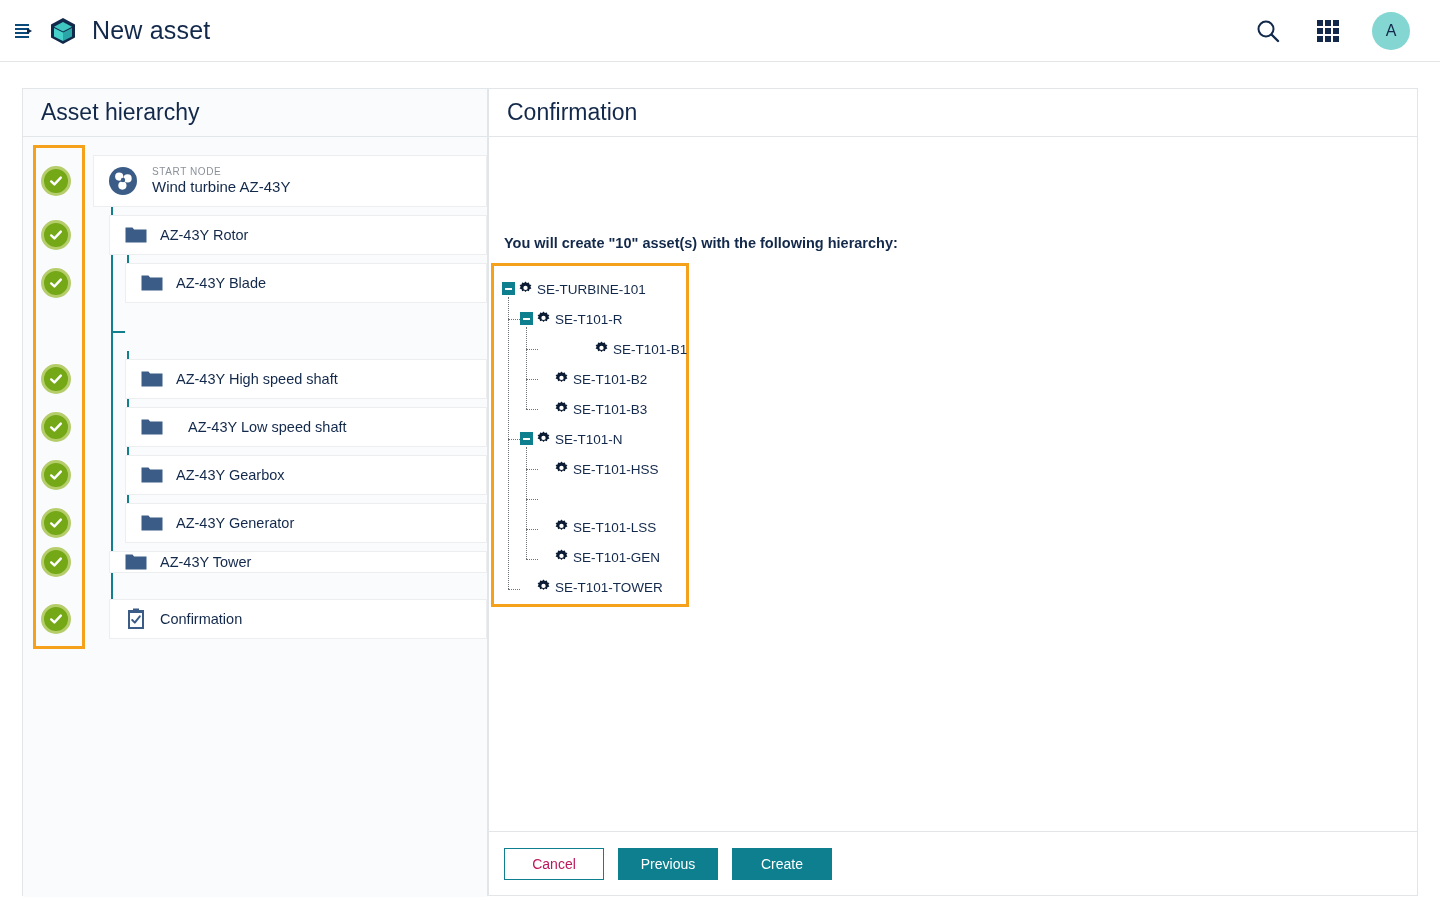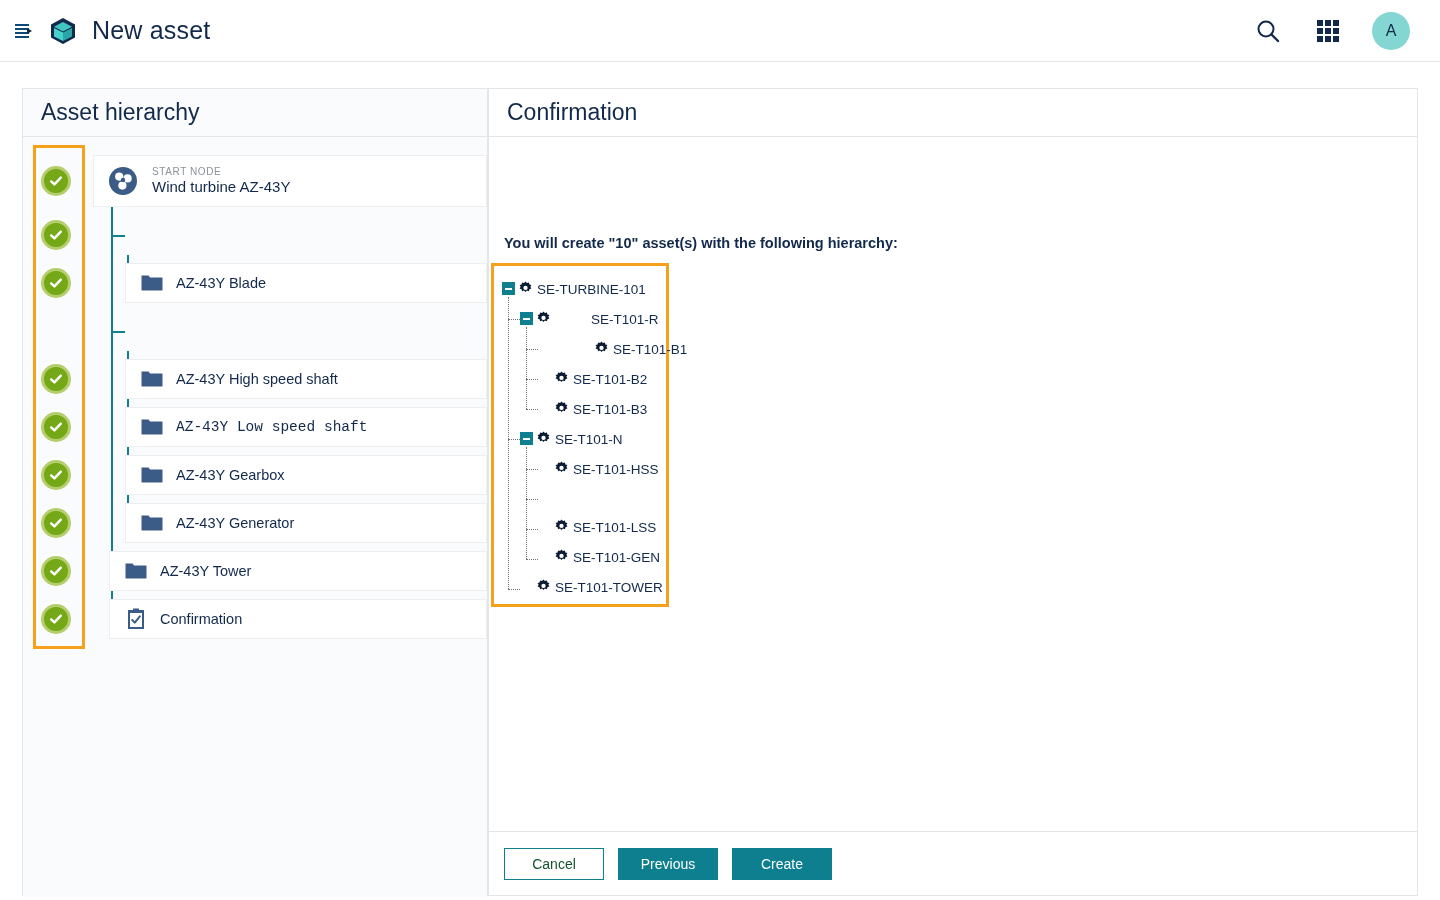--- a/index.html
+++ b/index.html
@@ -108,21 +108,21 @@
 
   
   .right-body { position: relative; height: 758px; background: #ffffff; }
   .confirm-text {
     position: absolute; left: 15px; top: 98px;
     font-size: 14.5px; font-weight: bold; color: #13294b;
   }
 
   .hier-box {
     position: absolute; left: 2px; top: 126px;
-    width: 178px; height: 344px;
+    width: 198px; height: 344px;
     border: 3px solid #f5a11c;
     background: #ffffff;
   }
 
   .htree { position: relative; padding: 8px 0 0 0; font-size: 13.5px; }
   .hnode {
     position: relative;
     height: 30px;
     display: flex; align-items: center;
   }
@@ -148,21 +148,21 @@
     display: flex; align-items: center;
     padding-left: 15px; gap: 14px;
     background: #ffffff;
   }
   .btn {
     height: 32px; min-width: 100px;
     display: flex; align-items: center; justify-content: center;
     font-size: 14px; cursor: pointer; border: 1px solid transparent;
     padding: 0 16px;
   }
-  .btn-outline { background: #ffffff; border-color: #0d7f8f; color: #14532d; }
+  .btn-outline { background: #ffffff; border-color: #0d7f8f; color: #be185d; }
   .btn-fill { background: #0d7f8f; color: #ffffff; }
 </style>
 </head>
 <body>
 
 <div class="topbar">
   <div class="menu-icon">
     <svg width="20" height="20" viewBox="0 0 20 20">
       <rect x="2" y="3" width="14" height="2" fill="#0a4a7a"></rect>
       <rect x="2" y="7" width="14" height="2" fill="#0a4a7a"></rect>
@@ -246,20 +246,30 @@
               <div class="row-main">Wind turbine AZ-43Y</div>
             </div>
           </div>
         </div>
         <div class="tree-row" style="position: absolute; left: 0px; right: 0px; top: 78px; height: 40px;">
           <div class="check">
             <svg width="16" height="16" viewBox="0 0 16 16">
               <polyline points="3.2,8.4 6.4,11.4 12.8,4.6" fill="none" stroke="#ffffff" stroke-width="2.4" stroke-linecap="round" stroke-linejoin="round"></polyline>
             </svg>
           </div>
+          <div class="rowcard d1">
+            <div class="row-icon">
+              <svg width="22" height="18" viewBox="0 0 22 18">
+                <path d="M0.5 1.5 h7 l1.6 2 h12.4 v13 h-21 z" fill="#3b5c86"></path>
+              </svg>
+            </div>
+            <div style="margin-left: 12px;">
+              <div class="row-label" style="margin-left: 0px;">AZ-43Y Rotor</div>
+            </div>
+          </div>
         </div>
         <div class="tree-row" style="position: absolute; left: 0px; right: 0px; top: 126px; height: 40px;">
           <div class="check">
             <svg width="16" height="16" viewBox="0 0 16 16">
               <polyline points="3.2,8.4 6.4,11.4 12.8,4.6" fill="none" stroke="#ffffff" stroke-width="2.4" stroke-linecap="round" stroke-linejoin="round"></polyline>
             </svg>
           </div>
           <div class="rowcard d2">
             <div class="row-icon">
               <svg width="22" height="18" viewBox="0 0 22 18">
@@ -294,21 +304,21 @@
               <polyline points="3.2,8.4 6.4,11.4 12.8,4.6" fill="none" stroke="#ffffff" stroke-width="2.4" stroke-linecap="round" stroke-linejoin="round"></polyline>
             </svg>
           </div>
           <div class="rowcard d2">
             <div class="row-icon">
               <svg width="22" height="18" viewBox="0 0 22 18">
                 <path d="M0.5 1.5 h7 l1.6 2 h12.4 v13 h-21 z" fill="#3b5c86"></path>
               </svg>
             </div>
             <div style="margin-left: 12px;">
-              <div class="row-label" style="margin-left: 0px; font-family: Liberation Mono, monospace;">AZ-43Y Low speed shaft</div>
+              <div class="row-label" style="margin-left: 12px;">AZ-43Y Low speed shaft</div>
             </div>
           </div>
         </div>
         <div class="tree-row" style="position: absolute; left: 0px; right: 0px; top: 318px; height: 40px;">
           <div class="check">
             <svg width="16" height="16" viewBox="0 0 16 16">
               <polyline points="3.2,8.4 6.4,11.4 12.8,4.6" fill="none" stroke="#ffffff" stroke-width="2.4" stroke-linecap="round" stroke-linejoin="round"></polyline>
             </svg>
           </div>
           <div class="rowcard d2">
@@ -332,21 +342,21 @@
             <div class="row-icon">
               <svg width="22" height="18" viewBox="0 0 22 18">
                 <path d="M0.5 1.5 h7 l1.6 2 h12.4 v13 h-21 z" fill="#3b5c86"></path>
               </svg>
             </div>
             <div style="margin-left: 12px;">
               <div class="row-label" style="margin-left: 0px;">AZ-43Y Generator</div>
             </div>
           </div>
         </div>
-        <div class="tree-row" style="position: absolute; left: 0px; right: 0px; top: 414px; height: 40px;">
+        <div class="tree-row" style="position: absolute; left: 0px; right: 0px; top: 414px; height: 22px;">
           <div class="check">
             <svg width="16" height="16" viewBox="0 0 16 16">
               <polyline points="3.2,8.4 6.4,11.4 12.8,4.6" fill="none" stroke="#ffffff" stroke-width="2.4" stroke-linecap="round" stroke-linejoin="round"></polyline>
             </svg>
           </div>
           <div class="rowcard d1">
             <div class="row-icon">
               <svg width="22" height="18" viewBox="0 0 22 18">
                 <path d="M0.5 1.5 h7 l1.6 2 h12.4 v13 h-21 z" fill="#3b5c86"></path>
               </svg>
@@ -397,21 +407,21 @@
               <span class="hlabel" style="left: 43px;">SE-TURBINE-101</span>
             </div>
             <div class="hnode" style="height: 30px;">
               <div class="toggle" style="left: 26px; top: 8px;">
                 <i></i>
               </div>
               <span class="gear" style="left: 42px; top: 7px;"><svg width="15" height="15" viewBox="0 0 16 16">
                   <path fill="#0b1b33" d="M8 0.6l1.5 1.6 2.1-0.6 0.6 2.1 2.1 0.6 -1.1 1.9 1.1 1.9 -2.1 0.6 -0.6 2.1 -2.1 -0.6 -1.5 1.6 -1.5 -1.6 -2.1 0.6 -0.6 -2.1 -2.1 -0.6 1.1 -1.9 -1.1 -1.9 2.1 -0.6 0.6 -2.1 2.1 0.6z"></path>
                   <circle cx="8" cy="7.4" r="2.3" fill="#ffffff"></circle>
                 </svg></span>
-              <span class="hlabel" style="left: 61px; margin-left: 36px;">SE-T101-R</span>
+              <span class="hlabel" style="left: 61px;">SE-T101-R</span>
             </div>
             <div class="hnode" style="height: 30px; margin-left: 40px;">
               <span class="gear" style="left: 60px; top: 7px;"><svg width="15" height="15" viewBox="0 0 16 16">
                   <path fill="#0b1b33" d="M8 0.6l1.5 1.6 2.1-0.6 0.6 2.1 2.1 0.6 -1.1 1.9 1.1 1.9 -2.1 0.6 -0.6 2.1 -2.1 -0.6 -1.5 1.6 -1.5 -1.6 -2.1 0.6 -0.6 -2.1 -2.1 -0.6 1.1 -1.9 -1.1 -1.9 2.1 -0.6 0.6 -2.1 2.1 0.6z"></path>
                   <circle cx="8" cy="7.4" r="2.3" fill="#ffffff"></circle>
                 </svg></span>
               <span class="hlabel" style="left: 79px;">SE-T101-B1</span>
             </div>
             <div class="hnode" style="height: 30px;">
               <span class="gear" style="left: 60px; top: 7px;"><svg width="15" height="15" viewBox="0 0 16 16">

